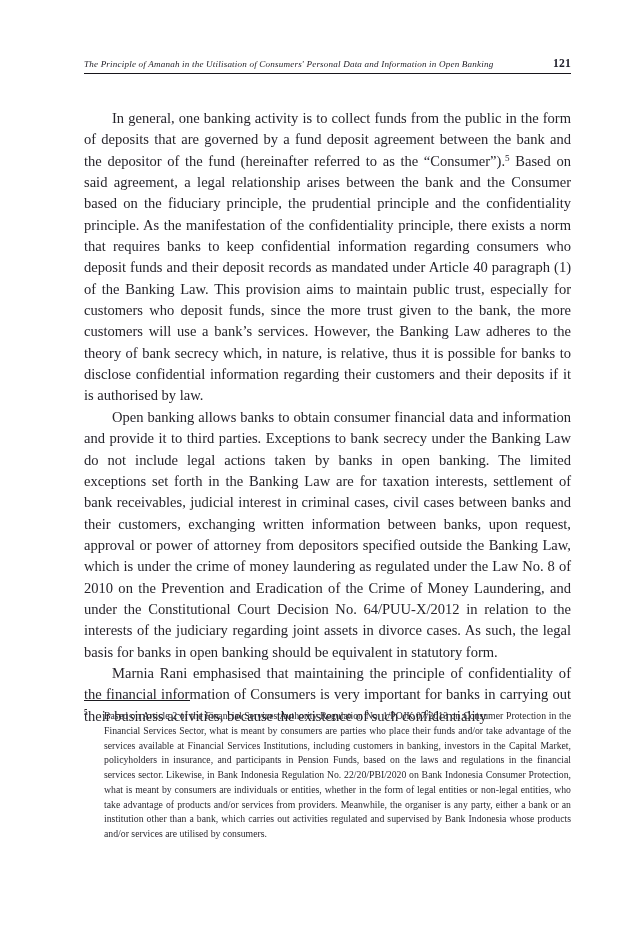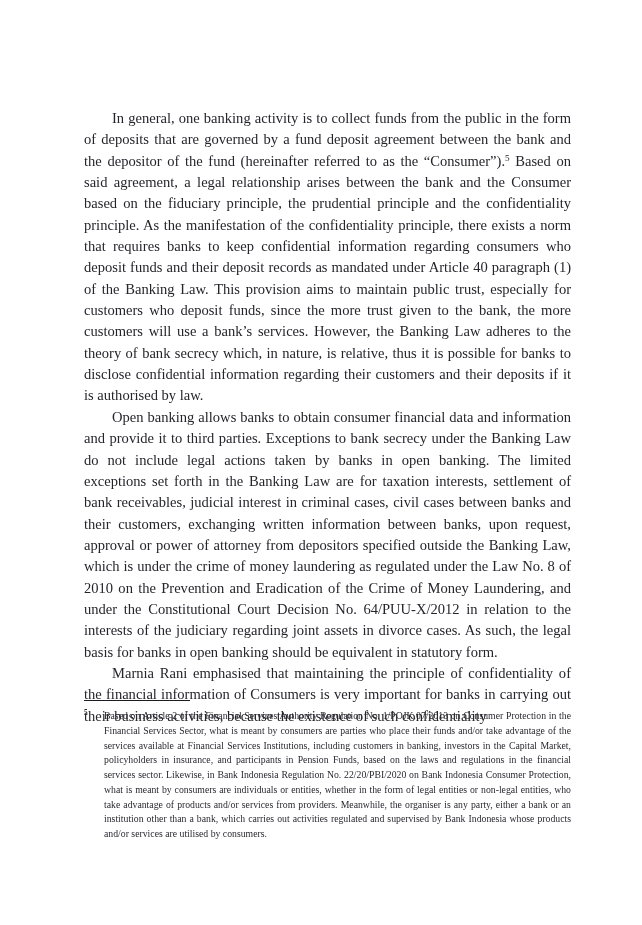--- a/index.html
+++ b/index.html
@@ -97,20 +97,24 @@
     font-size: 7.2px;
     font-weight: bold;
     color: #2a2830;
   }
 </style>
 </head>
 <body>
 
 <div class="page">
 
+  <div class="running-header">
+    <span class="running-header-title">The Principle of Amanah in the Utilisation of Consumers' Personal Data and Information in Open Banking</span>
+    <span class="running-header-page">121</span>
+  </div>
 
   <div class="body-text">
 
     <p class="para"><span>In general, one banking activity is to collect funds from the public in the form of deposits that are governed by a fund deposit agreement between the bank and the depositor of the fund (hereinafter referred to as the “Consumer”).</span><sup class="fn-ref">5</sup><span> Based on said agreement, a legal relationship arises between the bank and the Consumer based on the fiduciary principle, the prudential principle and the confidentiality principle. As the manifestation of the confidentiality principle, there exists a norm that requires banks to keep confidential information regarding consumers who deposit funds and their deposit records as mandated under Article 40 paragraph (1) of the Banking Law. This provision aims to maintain public trust, especially for customers who deposit funds, since the more trust given to the bank, the more customers will use a bank’s services. However, the Banking Law adheres to the theory of bank secrecy which, in nature, is relative, thus it is possible for banks to disclose confidential information regarding their customers and their deposits if it is authorised by law.</span></p>
 
     <p class="para">Open banking allows banks to obtain consumer financial data and information and provide it to third parties. Exceptions to bank secrecy under the Banking Law do not include legal actions taken by banks in open banking. The limited exceptions set forth in the Banking Law are for taxation interests, settlement of bank receivables, judicial interest in criminal cases, civil cases between banks and their customers, exchanging written information between banks, upon request, approval or power of attorney from depositors specified outside the Banking Law, which is under the crime of money laundering as regulated under the Law No. 8 of 2010 on the Prevention and Eradication of the Crime of Money Laundering, and under the Constitutional Court Decision No. 64/PUU-X/2012 in relation to the interests of the judiciary regarding joint assets in divorce cases. As such, the legal basis for banks in open banking should be equivalent in statutory form.</p>
 
     <p class="para">Marnia Rani emphasised that maintaining the principle of confidentiality of the financial information of Consumers is very important for banks in carrying out their business activities, because the existence of such confidentiality</p>
 
   </div>

